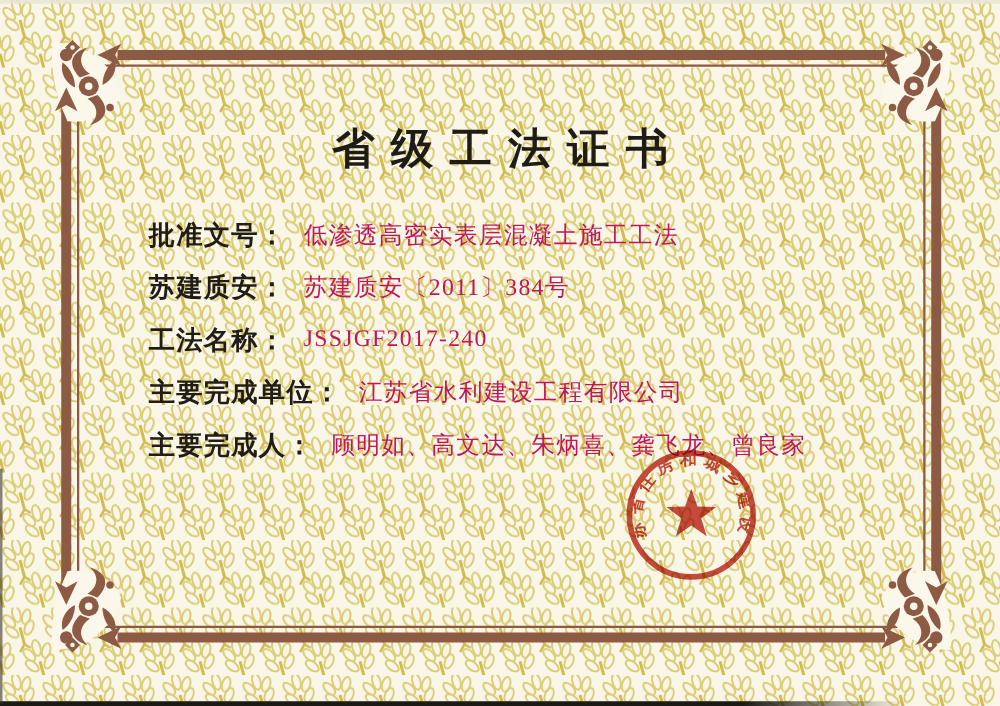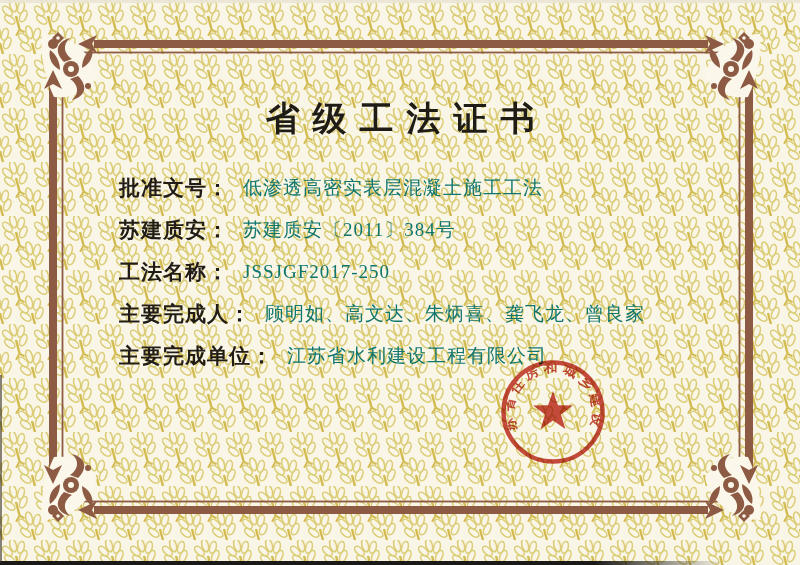--- a/index.html
+++ b/index.html
@@ -11,21 +11,21 @@
   .bg-svg { position:absolute; left:0; top:0; }
   .title {
     position:absolute; top:96px; left:0; width:100%; margin:0;
     text-align:center; font-size:34px; font-weight:bold;
     letter-spacing:13px; text-indent:13px; color:#1f1b15;
     font-family:"Liberation Serif", serif;
   }
   .fields { position:absolute; left:119px; top:167px; }
   .row { height:42px; display:flex; align-items:center; white-space:nowrap; }
   .label { font-size:21px; font-weight:bold; color:#211c15; letter-spacing:1px; }
-  .value { font-size:19px; margin-left:14px; color:#0f766e; letter-spacing:1px; }
+  .value { font-size:19px; margin-left:14px; color:#be185d; letter-spacing:1px; }
   .date {
     position:absolute; left:456px; top:412px; font-size:23px;
     letter-spacing:5px; color:#27211a; z-index:5;
   }
   .seal {
     position:absolute; left:495px; top:354px; z-index:6;
     mix-blend-mode:multiply; opacity:.9;
   }
   .scan-top {
     position:absolute; top:0; left:0; width:800px; height:3px;
@@ -105,29 +105,29 @@
     <div class="row">
       <span class="label">批准文号：</span>
       <span class="value">低渗透高密实表层混凝土施工工法</span>
     </div>
     <div class="row">
       <span class="label">苏建质安：</span>
       <span class="value">苏建质安〔2011〕384号</span>
     </div>
     <div class="row">
       <span class="label">工法名称：</span>
-      <span class="value">JSSJGF2017-250</span>
+      <span class="value">JSSJGF2017-240</span>
+    </div>
+    <div class="row">
+      <span class="label">主要完成单位：</span>
+      <span class="value">江苏省水利建设工程有限公司</span>
     </div>
     <div class="row">
       <span class="label">主要完成人：</span>
       <span class="value">顾明如、高文达、朱炳喜、龚飞龙、曾良家</span>
-    </div>
-    <div class="row">
-      <span class="label">主要完成单位：</span>
-      <span class="value">江苏省水利建设工程有限公司</span>
     </div>
   </div>
 
 
   <svg class="seal" width="116" height="116" viewBox="495 354 116 116">
     <defs>
       <path id="sealArc" d="M 520.2 434.9 A 40 40 0 1 1 585.8 434.9" fill="none"></path>
     </defs>
     <circle cx="553" cy="412" r="49.5" fill="none" stroke="#c23a2c" stroke-width="4.5"></circle>
     <text font-size="13.5" font-weight="bold" fill="#c23a2c" letter-spacing="4.5" font-family="Liberation Serif, serif">

